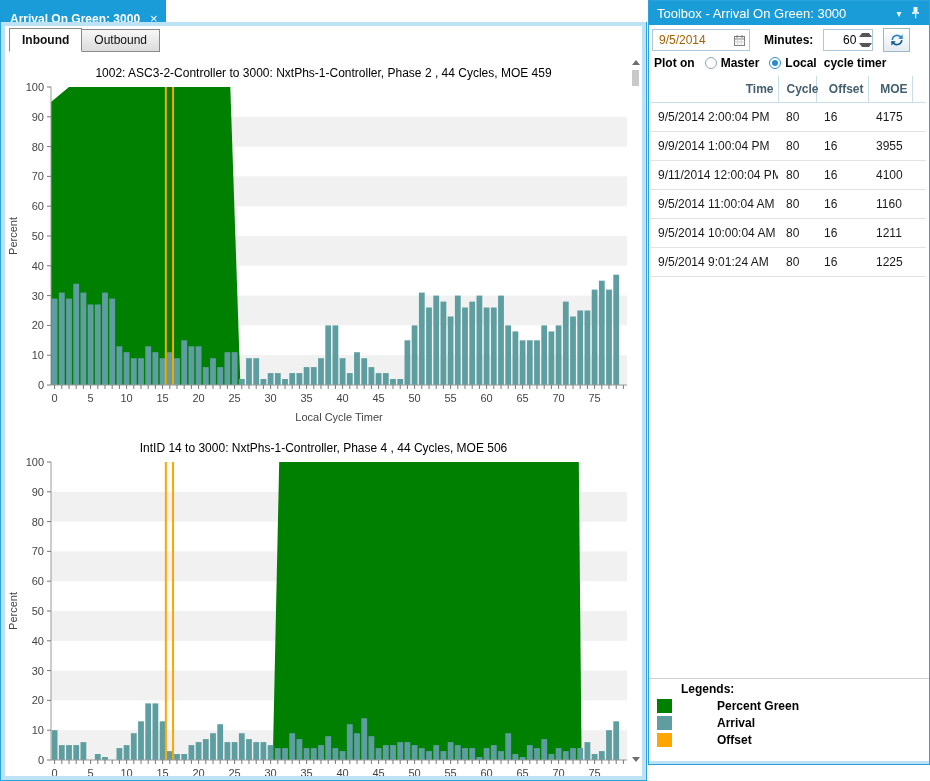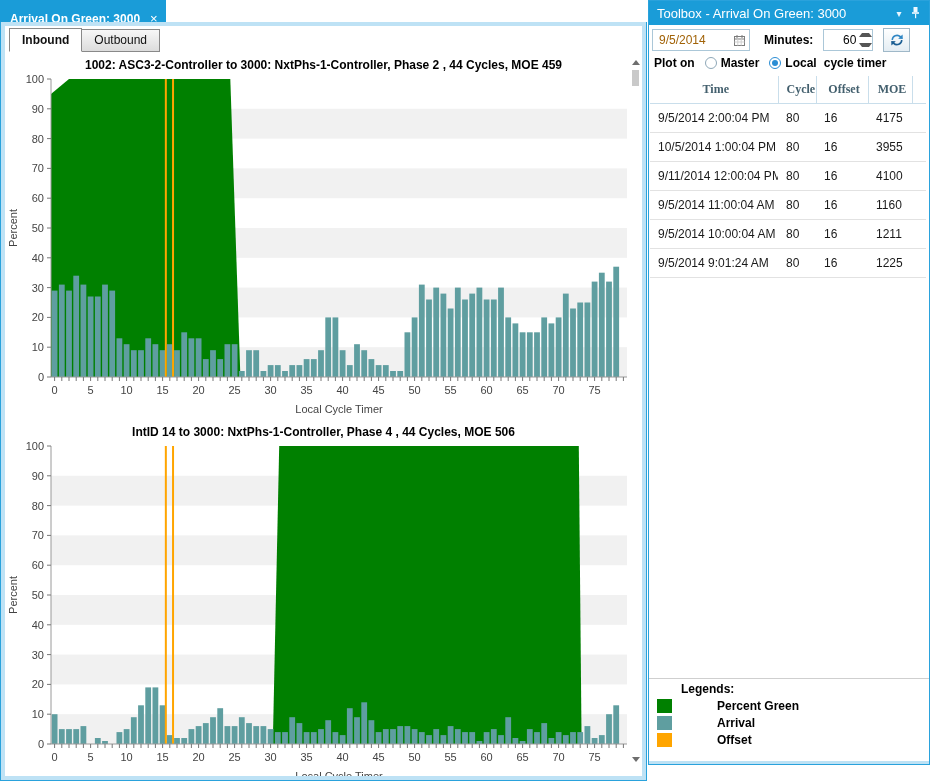--- a/index.html
+++ b/index.html
@@ -17,21 +17,21 @@
     background:#bee2f5; border:1px solid #2aa2dc; border-top:none; padding:4px; }
   .panel-content { position:relative; width:100%; height:100%; background:#fff; overflow:hidden; }
 
   .tab-strip { display:flex; align-items:flex-end; height:26px; padding:4px 0 0 4px; background:#fff; }
   .tab { font-size:12px; padding:3px 12px 4px 12px; border:1px solid #898989; background:linear-gradient(#f7f7f7,#dcdcdc);
     color:#111; margin-right:-1px; cursor:pointer; }
   .tab.active { background:#fff; border-bottom-color:#fff; font-weight:bold; position:relative; z-index:2;
     padding-top:4px;margin-top:28px; }
 
   .chart-block { position:relative; }
-  .chart-title { text-align:center; font-size:12px; font-weight:bold; color:#000; height:15px; line-height:15px; margin-top:6px; }
+  .chart-title { text-align:center; font-size:12px; font-weight:normal; color:#000; height:15px; line-height:15px; margin-top:14px; }
   .chart-svg-wrap { line-height:0; }
 
   
   .vscroll { position:absolute; top:32px; right:1px; bottom:12px; width:11px; z-index:5; }
   .vscroll .arr { position:absolute; left:1px; width:9px; height:9px; cursor:pointer; }
   .vscroll .arr.up { top:0; }
   .vscroll .arr.down { bottom:0; }
   .tri-up { width:0; height:0; border-left:4px solid transparent; border-right:4px solid transparent;
     border-bottom:5px solid #6e6e6e; margin:2px auto 0 auto; }
   .tri-down { width:0; height:0; border-left:4px solid transparent; border-right:4px solid transparent;
@@ -62,22 +62,22 @@
 
   .radio-row { display:flex; align-items:center; height:20px; padding-left:5px; font-size:12px; font-weight:bold; color:#000; }
   .radio { width:12px; height:12px; border-radius:50%; border:1px solid #8fa8b8; background:#fff; margin:0 4px 0 10px;
     position:relative; cursor:pointer; flex:0 0 auto; }
   .radio.checked { border-color:#2a8dd4; }
   .radio.checked::after { content:""; position:absolute; left:2px; top:2px; width:6px; height:6px;
     border-radius:50%; background:#2a8dd4; }
   .radio-row .suffix { margin-left:7px; }
 
   table.data-grid { border-collapse:collapse; width:276px; margin:3px 0 0 1px; table-layout:fixed; }
-  table.data-grid th { font-size:12px; font-weight:bold; color:#44606e; text-align:center; padding:6px 4px 6px 8px;
-    border-right:1px solid #c9deeb; border-bottom:1px solid #c9deeb; background:#fff; cursor:pointer;font-family:Liberation Serif, serif; }
+  table.data-grid th { font-size:12px; font-weight:bold; color:#44606e; text-align:right; padding:6px 4px 6px 8px;
+    border-right:1px solid #c9deeb; border-bottom:1px solid #c9deeb; background:#fff; cursor:pointer; }
   table.data-grid td { font-size:12px; color:#1a1a1a; padding:7px 4px 7px 8px;
     border-bottom:1px solid #e2e2e2; background:#fff; white-space:nowrap; overflow:hidden; }
   table.data-grid col.c-time { width:128px; }
   table.data-grid col.c-cycle { width:38px; }
   table.data-grid col.c-offset { width:52px; }
   table.data-grid col.c-moe { width:44px; }
   table.data-grid col.c-pad { width:14px; }
   table.data-grid th.pad, table.data-grid td.pad { border-right:none; padding:0; }
 
   .legend-box { position:absolute; left:0; right:0; bottom:9px; background:#fff;
@@ -628,21 +628,21 @@
         </thead>
         <tbody id="grid-body">
             <tr>
               <td>9/5/2014 2:00:04 PM</td>
               <td>80</td>
               <td>16</td>
               <td>4175</td>
               <td class="pad"></td>
             </tr>
             <tr>
-              <td>10/5/2014 1:00:04 PM</td>
+              <td>9/9/2014 1:00:04 PM</td>
               <td>80</td>
               <td>16</td>
               <td>3955</td>
               <td class="pad"></td>
             </tr>
             <tr>
               <td>9/11/2014 12:00:04 PM</td>
               <td>80</td>
               <td>16</td>
               <td>4100</td>

